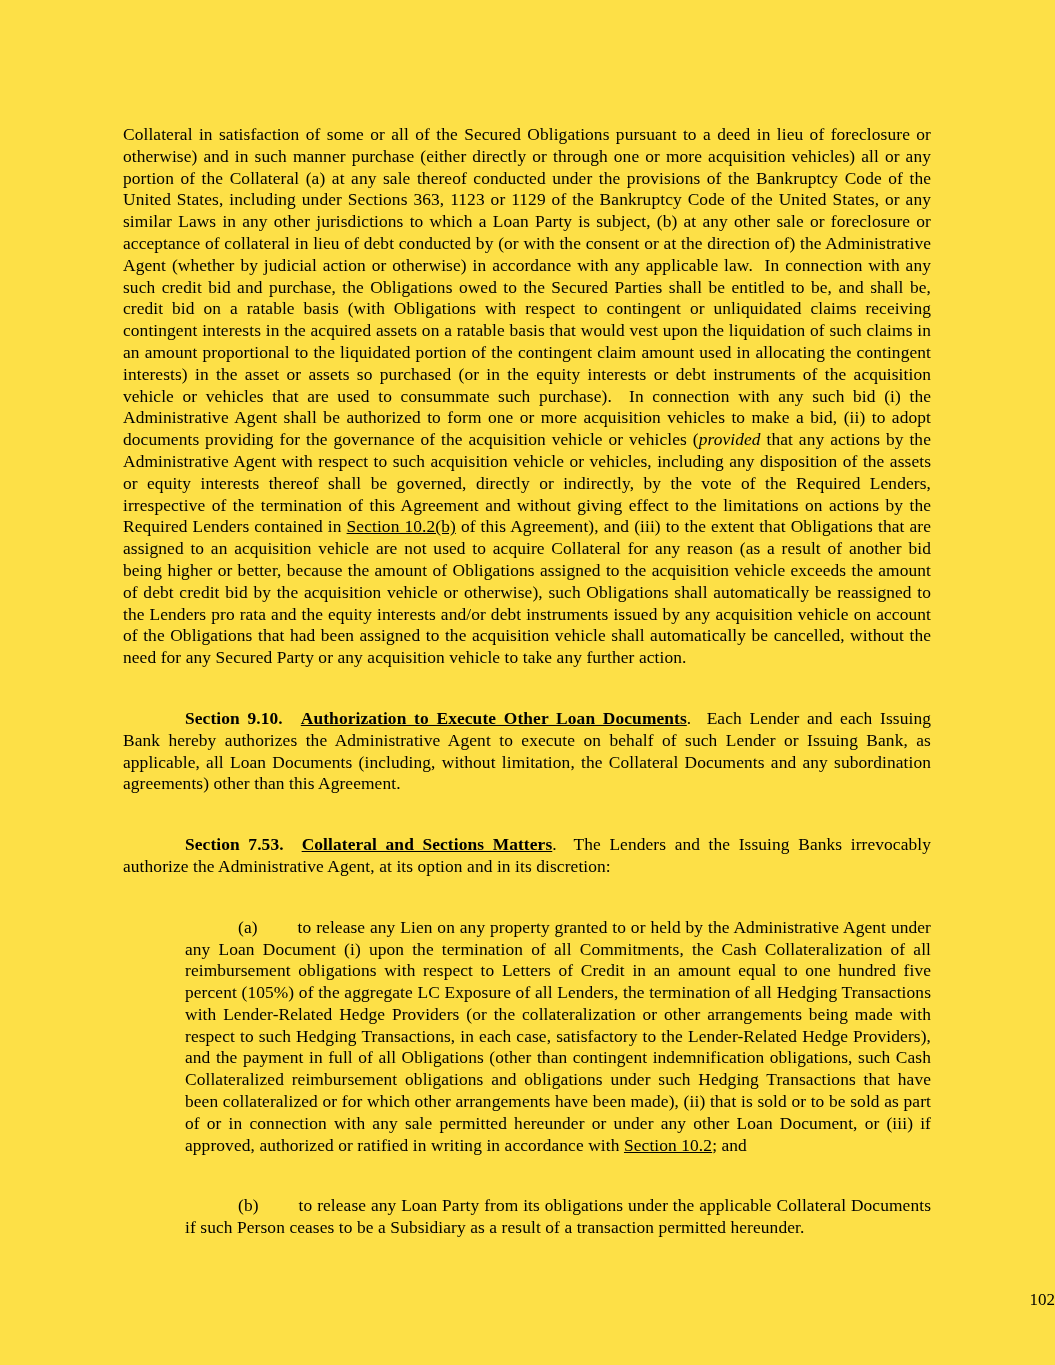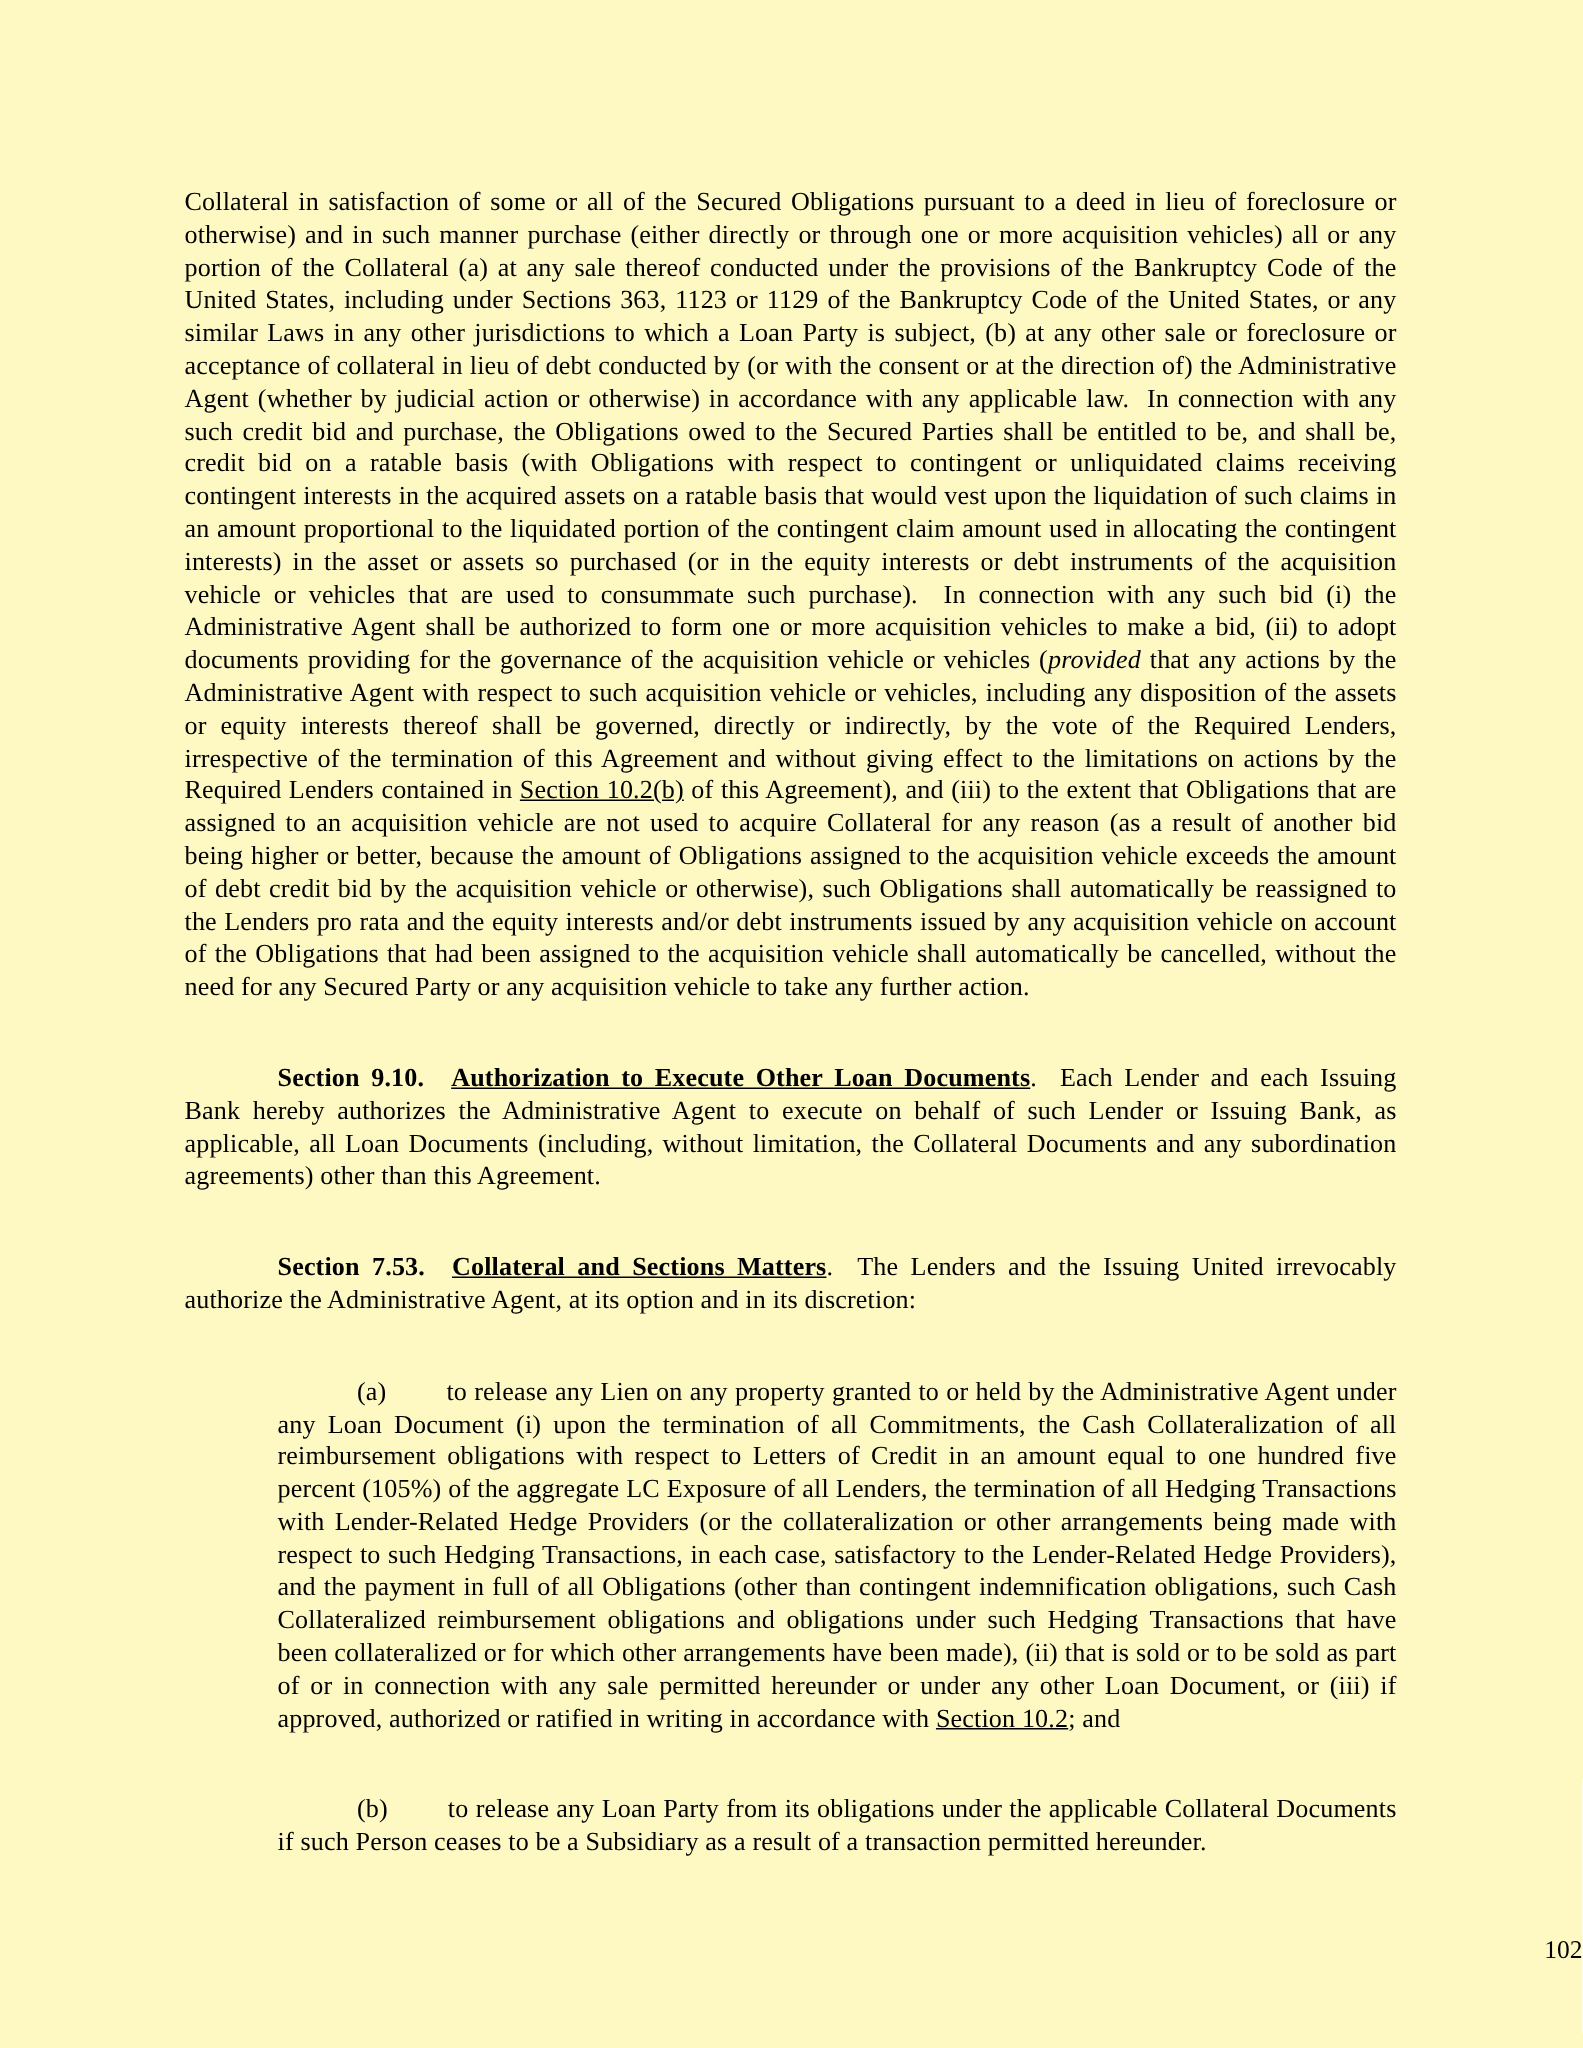--- a/index.html
+++ b/index.html
@@ -1,20 +1,20 @@
 <!DOCTYPE html>
 <html><head>
 <meta charset="utf-8">
 <style>
   html,body { margin:0; padding:0; background:#ffffff; }
   .page {
     position:relative;
     width:1055px;
     height:1365px;
-    background:#fef9c3;
+    background:#fde047;
     color:#000000;
     font-family:"Liberation Serif", serif;
     overflow:hidden;
   }
   .content {
     position:absolute;
     left:123px;
     top:124px;
     width:808px;
   }
@@ -47,21 +47,21 @@
 </head>
 <body>
 
 <div class="page">
   <div class="content">
 
     <p class="para"><span>Collateral in satisfaction of some or all of the Secured Obligations pursuant to a deed in lieu of foreclosure or otherwise) and in such manner purchase (either directly or through one or more acquisition vehicles) all or any portion of the Collateral (a) at any sale thereof conducted under the provisions of the Bankruptcy Code of the United States, including under Sections 363, 1123 or 1129 of the Bankruptcy Code of the United States, or any similar Laws in any other jurisdictions to which a Loan Party is subject, (b) at any other sale or foreclosure or acceptance of collateral in lieu of debt conducted by (or with the consent or at the direction of) the Administrative Agent (whether by judicial action or otherwise) in accordance with any applicable law.  In connection with any such credit bid and purchase, the Obligations owed to the Secured Parties shall be entitled to be, and shall be, credit bid on a ratable basis (with Obligations with respect to contingent or unliquidated claims receiving contingent interests in the acquired assets on a ratable basis that would vest upon the liquidation of such claims in an amount proportional to the liquidated portion of the contingent claim amount used in allocating the contingent interests) in the asset or assets so purchased (or in the equity interests or debt instruments of the acquisition vehicle or vehicles that are used to consummate such purchase).  In connection with any such bid (i) the Administrative Agent shall be authorized to form one or more acquisition vehicles to make a bid, (ii) to adopt documents providing for the governance of the acquisition vehicle or vehicles (</span><span class="it">provided</span><span> that any actions by the Administrative Agent with respect to such acquisition vehicle or vehicles, including any disposition of the assets or equity interests thereof shall be governed, directly or indirectly, by the vote of the Required Lenders, irrespective of the termination of this Agreement and without giving effect to the limitations on actions by the Required Lenders contained in </span><span class="ul">Section 10.2(b)</span><span> of this Agreement), and (iii) to the extent that Obligations that are assigned to an acquisition vehicle are not used to acquire Collateral for any reason (as a result of another bid being higher or better, because the amount of Obligations assigned to the acquisition vehicle exceeds the amount of debt credit bid by the acquisition vehicle or otherwise), such Obligations shall automatically be reassigned to the Lenders pro rata and the equity interests and/or debt instruments issued by any acquisition vehicle on account of the Obligations that had been assigned to the acquisition vehicle shall automatically be cancelled, without the need for any Secured Party or any acquisition vehicle to take any further action.</span></p>
 
     <p class="para indent"><span class="b">Section 9.10.</span><span class="tab tab-sm"></span><span class="b ul">Authorization to Execute Other Loan Documents</span><span>.  Each Lender and each Issuing Bank hereby authorizes the Administrative Agent to execute on behalf of such Lender or Issuing Bank, as applicable, all Loan Documents (including, without limitation, the Collateral Documents and any subordination agreements) other than this Agreement.</span></p>
 
-    <p class="para indent"><span class="b">Section 7.53.</span><span class="tab tab-sm"></span><span class="b ul">Collateral and Sections Matters</span><span>.  The Lenders and the Issuing United irrevocably authorize the Administrative Agent, at its option and in its discretion:</span></p>
+    <p class="para indent"><span class="b">Section 7.53.</span><span class="tab tab-sm"></span><span class="b ul">Collateral and Sections Matters</span><span>.  The Lenders and the Issuing Banks irrevocably authorize the Administrative Agent, at its option and in its discretion:</span></p>
 
     <p class="para list"><span>(a)</span><span class="tab tab-lg"></span><span>to release any Lien on any property granted to or held by the Administrative Agent under any Loan Document (i) upon the termination of all Commitments, the Cash Collateralization of all reimbursement obligations with respect to Letters of Credit in an amount equal to one hundred five percent (105%) of the aggregate LC Exposure of all Lenders, the termination of all Hedging Transactions with Lender-Related Hedge Providers (or the collateralization or other arrangements being made with respect to such Hedging Transactions, in each case, satisfactory to the Lender-Related Hedge Providers), and the payment in full of all Obligations (other than contingent indemnification obligations, such Cash Collateralized reimbursement obligations and obligations under such Hedging Transactions that have been collateralized or for which other arrangements have been made), (ii) that is sold or to be sold as part of or in connection with any sale permitted hereunder or under any other Loan Document, or (iii) if approved, authorized or ratified in writing in accordance with </span><span class="ul">Section 10.2</span><span>; and</span></p>
 
     <p class="para list"><span>(b)</span><span class="tab tab-lg"></span><span>to release any Loan Party from its obligations under the applicable Collateral Documents if such Person ceases to be a Subsidiary as a result of a transaction permitted hereunder.</span></p>
 
   </div>
 
   <div class="footer">102</div>
 </div>
 

